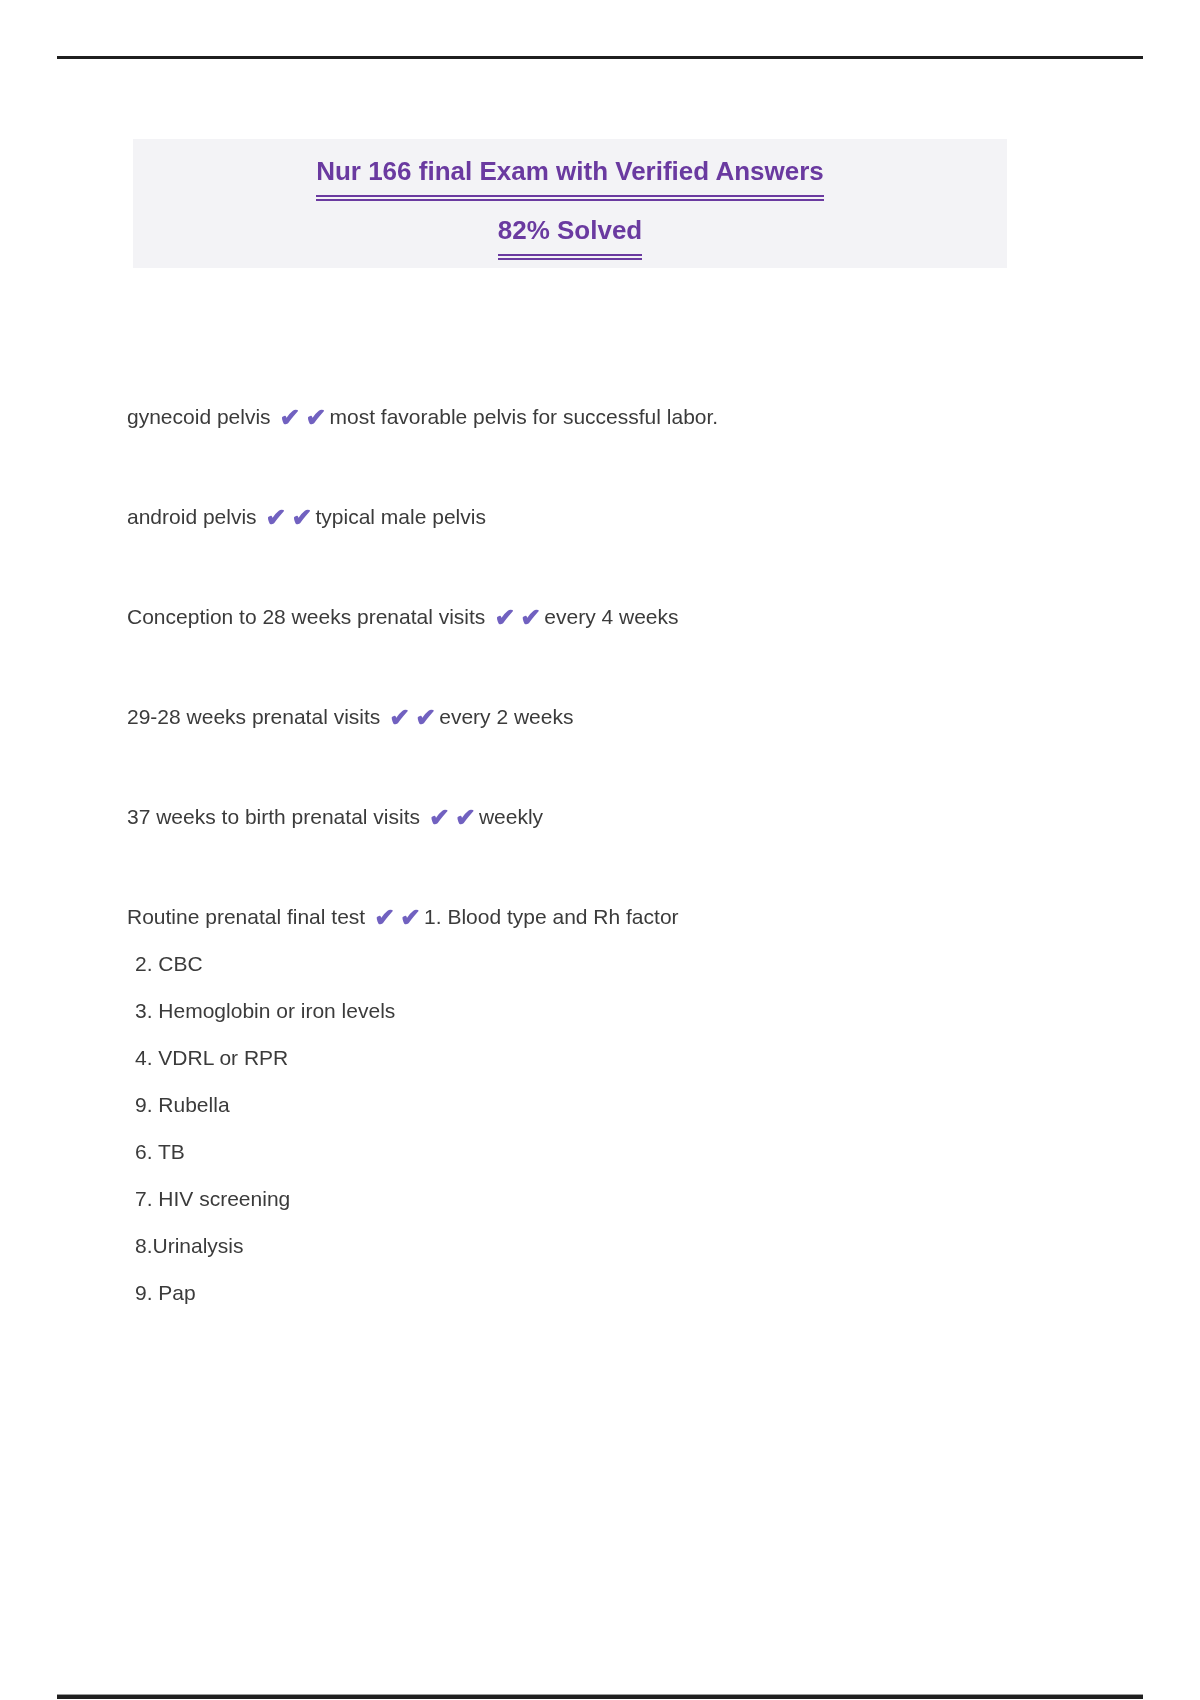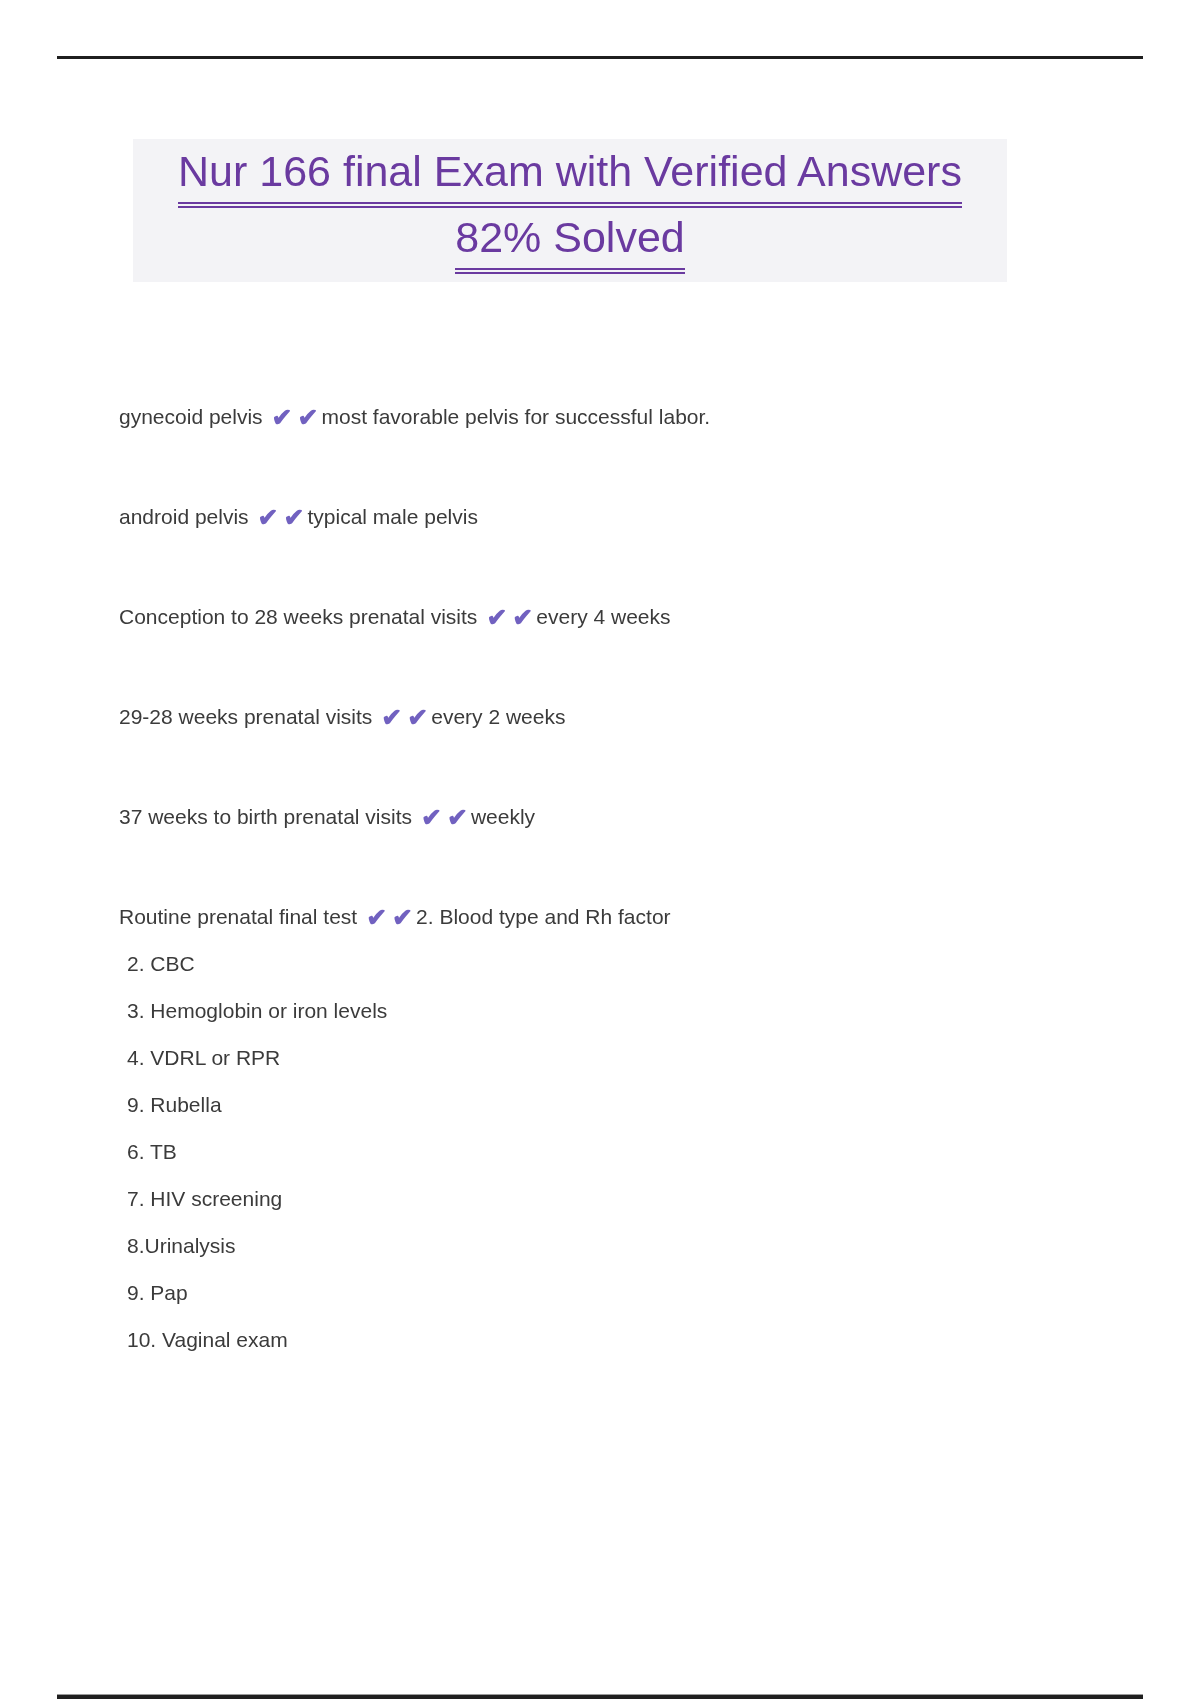--- a/index.html
+++ b/index.html
@@ -26,30 +26,30 @@
     position: absolute;
     left: 133px; top: 139px; width: 874px;
     background: var(--title-bg, #f3f3f6);
     text-align: center;
     padding: 10px 0 8px 0;
   }
   .title-line { line-height: 45px; margin-bottom: 7px; }
   .title-line:last-child { margin-bottom: 0; }
   .title-text {
     display: inline-block;
-    font-size: 43px;
-    font-weight: normal;
+    font-size: 26px;
+    font-weight: bold;
     color: var(--title-purple, #6a3aa0);
     border-bottom: 6px double var(--title-purple, #6a3aa0);
-    padding-bottom: 8px;
+    padding-bottom: 1px;
   }
 
   .content {
     position: absolute;
-    left: 119px; top: 404px; width: 950px;
+    left: 127px; top: 404px; width: 950px;
     color: var(--body-text, #3b3b3b);
     font-size: 21px;
   }
   .qa {
     margin: 0 0 74px 0;
     line-height: 26px;
   }
   .qa.last { margin-bottom: 21px; }
   .check {
     color: var(--check-purple, #7161c0);
@@ -97,30 +97,29 @@
 
     <p class="qa">
       <span>29-28 weeks prenatal visits</span><span class="check first">✔</span><span class="check second">✔</span><span>every 2 weeks</span>
     </p>
 
     <p class="qa">
       <span>37 weeks to birth prenatal visits</span><span class="check first">✔</span><span class="check second">✔</span><span>weekly</span>
     </p>
 
     <p class="qa last">
-      <span>Routine prenatal final test</span><span class="check first">✔</span><span class="check second">✔</span><span>2. Blood type and Rh factor</span>
+      <span>Routine prenatal final test</span><span class="check first">✔</span><span class="check second">✔</span><span>1. Blood type and Rh factor</span>
     </p>
 
     <p class="li">2. CBC</p>
     <p class="li">3. Hemoglobin or iron levels</p>
     <p class="li">4. VDRL or RPR</p>
     <p class="li">9. Rubella</p>
     <p class="li">6. TB</p>
     <p class="li">7. HIV screening</p>
     <p class="li">8.Urinalysis</p>
     <p class="li">9. Pap</p>
-    <p class="li">10. Vaginal exam</p>
 
   </div>
 
   <div class="rule rule-bottom"></div>
 
 </div>
 
 </body></html>

